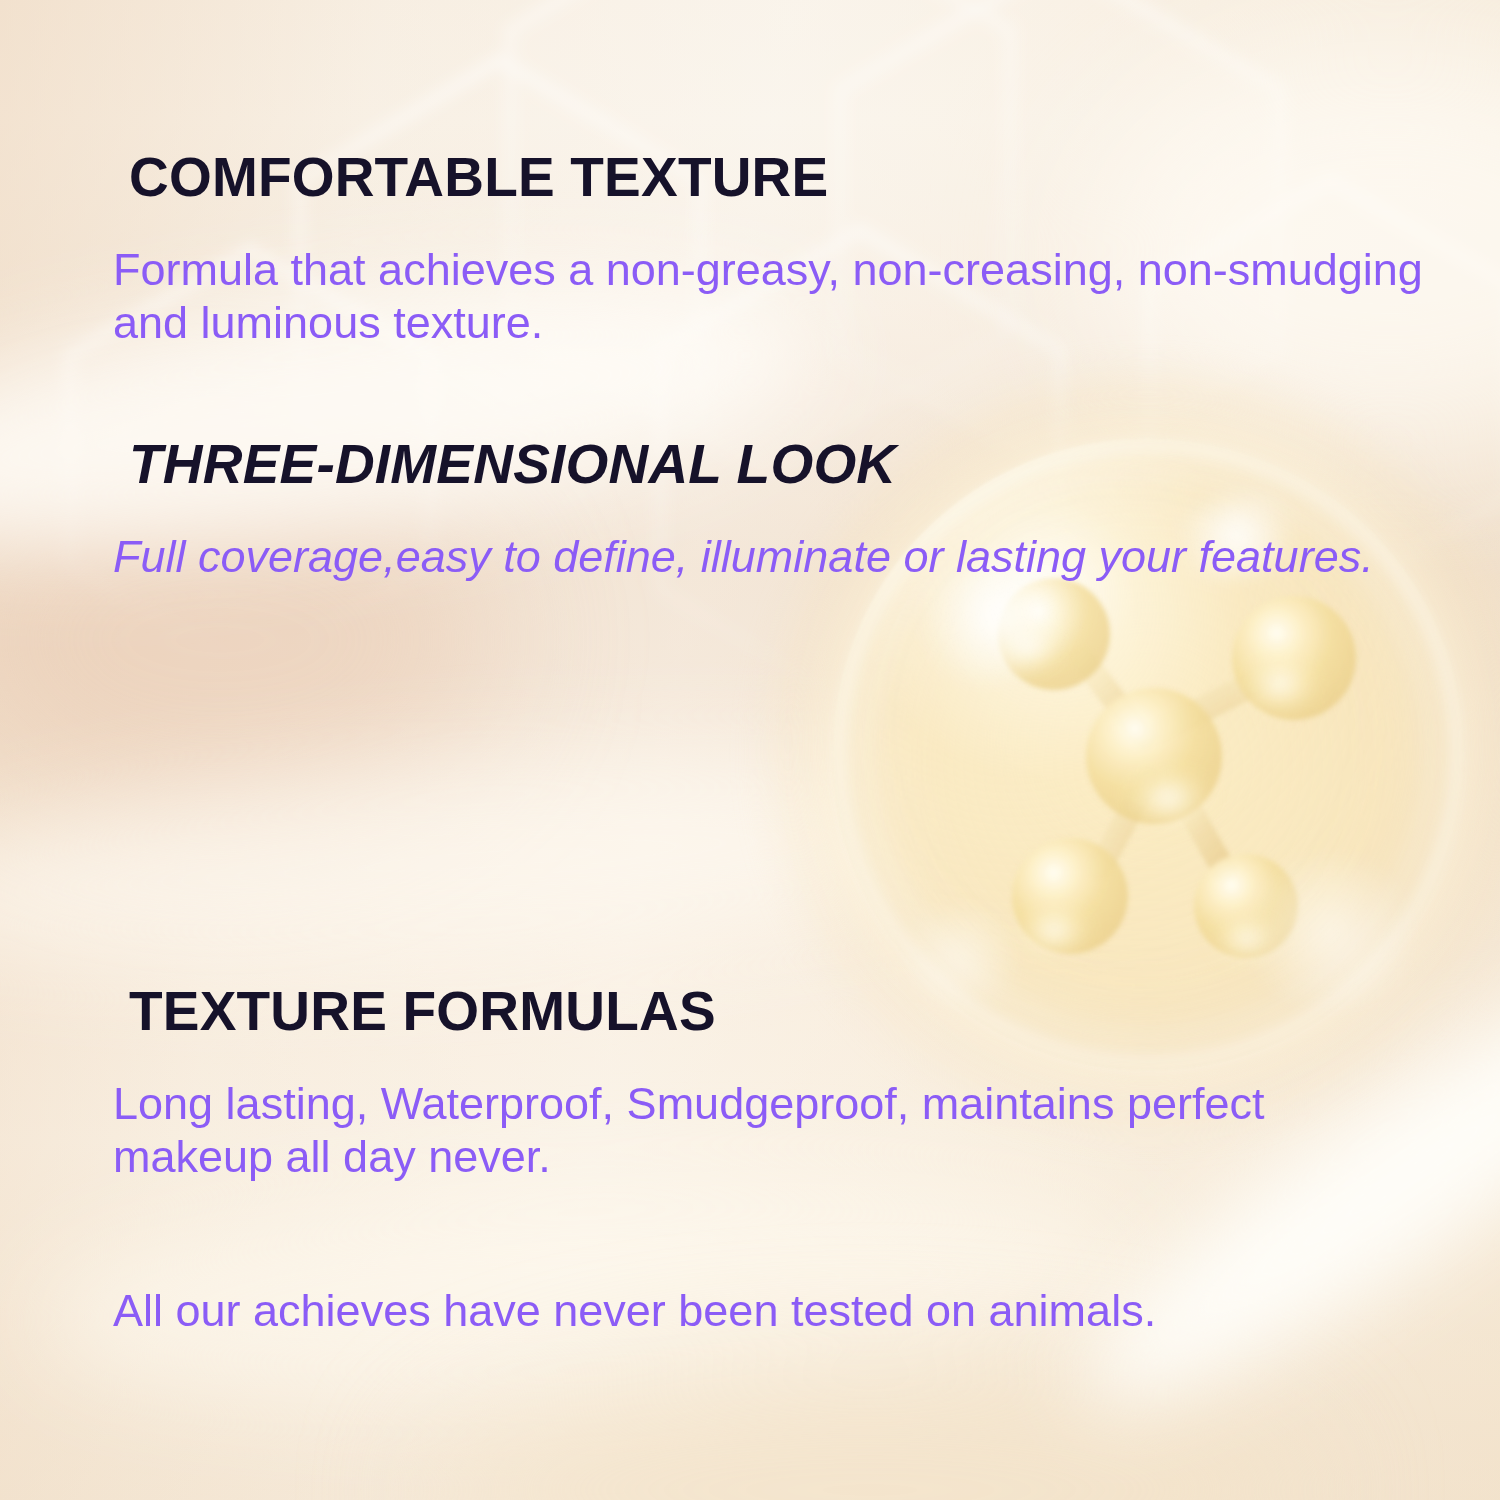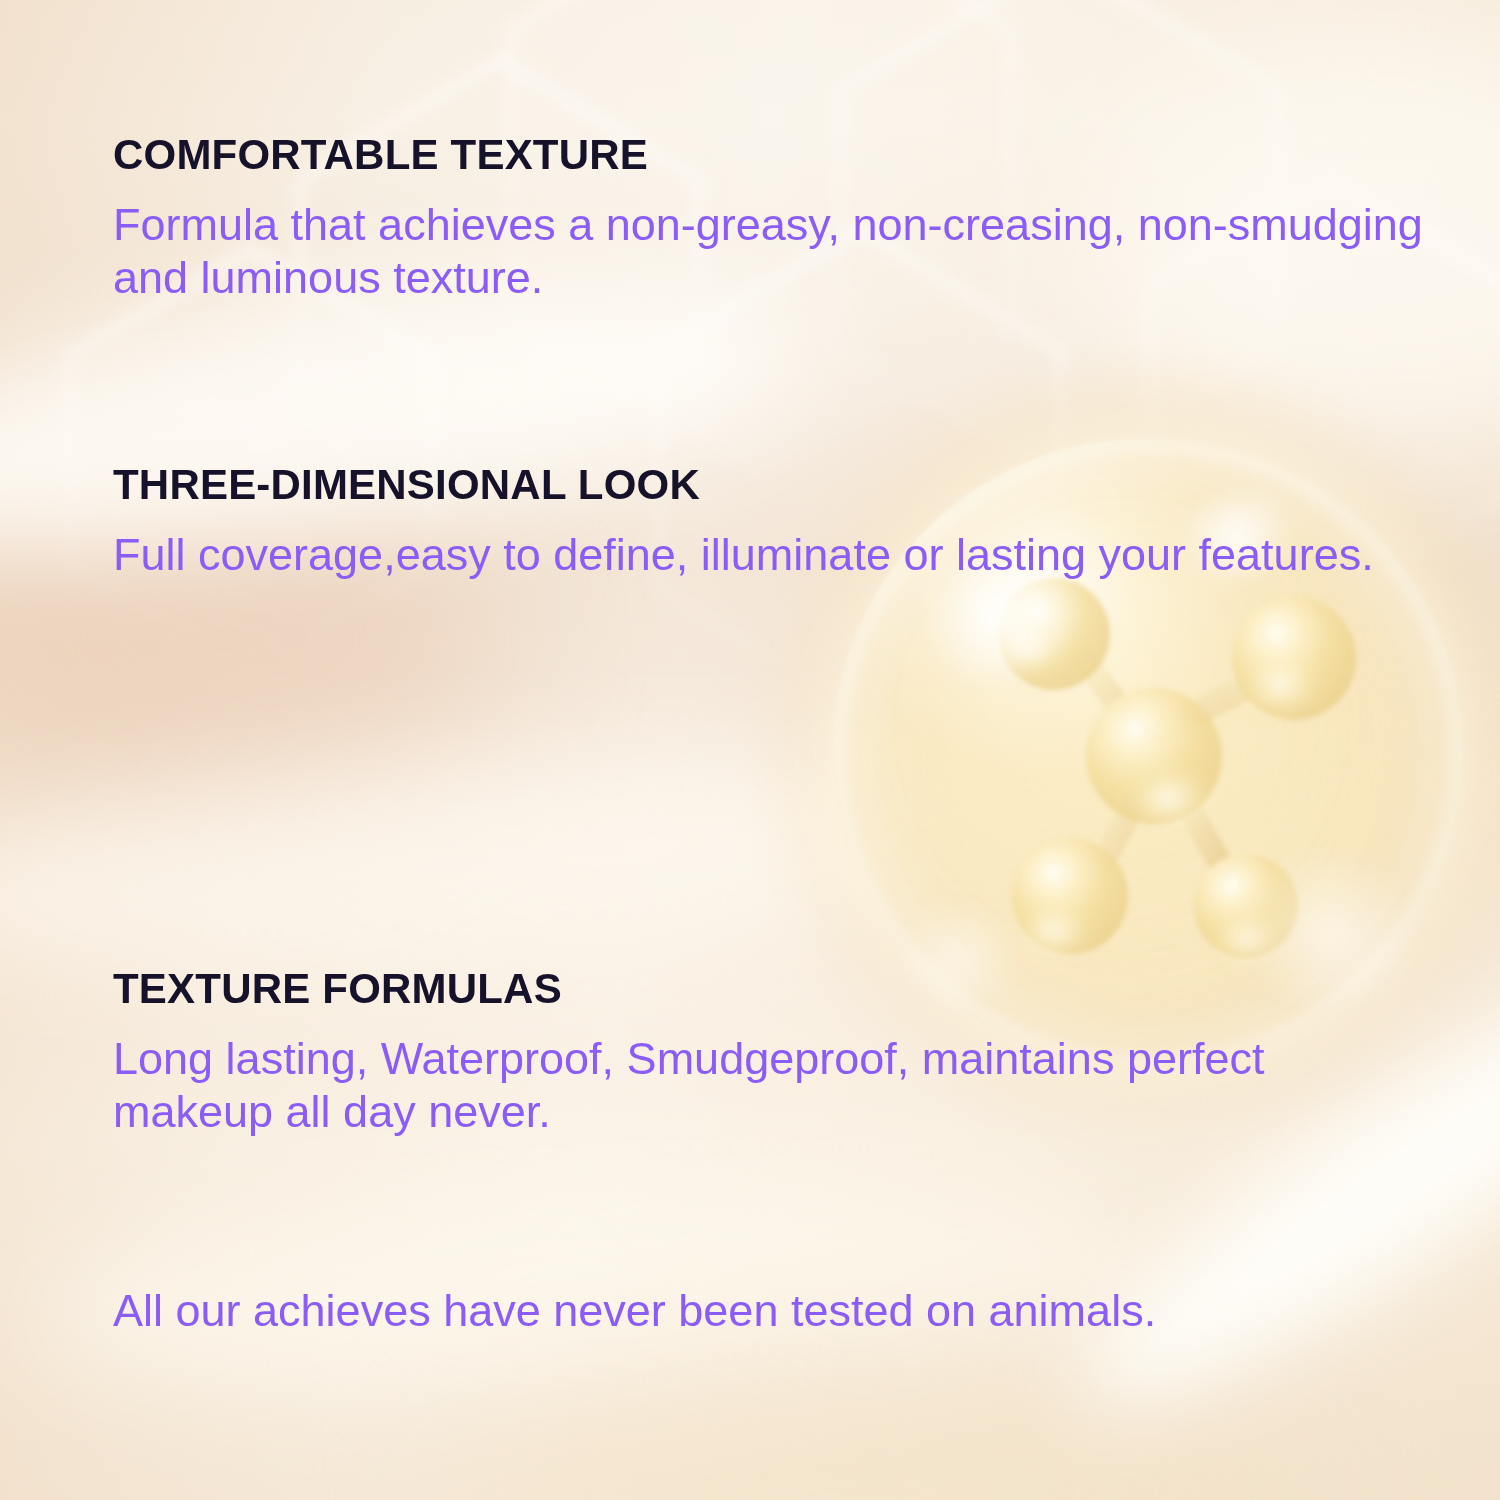--- a/index.html
+++ b/index.html
@@ -188,40 +188,40 @@
   
   .content {
     position: absolute;
     inset: 0;
   }
   .feature {
     position: absolute;
     left: 113px;
   }
   .feature-title {
-    margin: 0;
+    margin: 16px;
     color: #16122a;
     font-weight: bold;
-    font-size: 42px;
+    font-size: 55px;
     letter-spacing: 0.2px;
     line-height: 1.0;
     white-space: nowrap;
   }
   .feature-desc {
     margin: 0;
     color: #8b5cf6;
     font-size: 45px;
     line-height: 53px;
     font-weight: normal;
     width: 1310px;
   }
   .gap-sm { height: 22px; }
 
   .f0 { top: 134px; }
-  .f1 { top: 464px; }
+  .f1 { top: 421px; font-style: italic; }
   .f2 { top: 698px; }
   .f3 { top: 968px; }
   .f4 { top: 1262px; }
 </style>
 </head>
 <body>
 
 <div id="canvas">
 
   <div class="bg-layer bg-base"></div>

